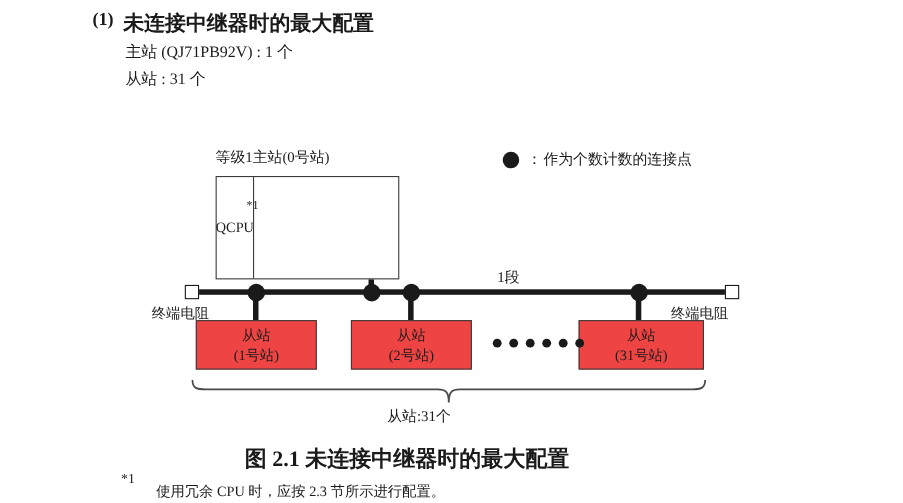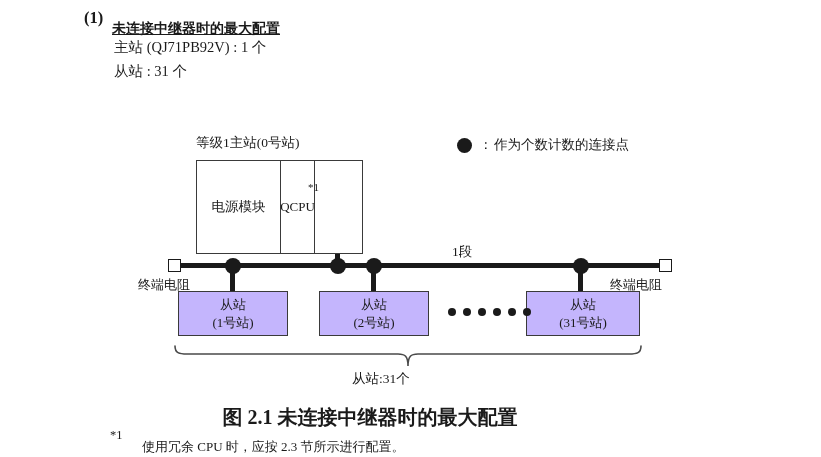--- a/index.html
+++ b/index.html
@@ -18,24 +18,23 @@
   .abs { position: absolute; }
 
   
   #heading-num {
     left: 84px; top: 8px;
     font-size: 16.5px;
     font-weight: bold;
     letter-spacing: 0px;
   }
   #heading-title {
-    left: 112px; top: 20px;
-    font-size: 14px;
+    left: 112px; top: 8px;
+    font-size: 19px;
     font-weight: bold;
-    text-decoration: underline;
   }
   #spec-line-1 {
     left: 114px; top: 38px;
     font-size: 14.5px;
   }
   #spec-line-2 {
     left: 114px; top: 62px;
     font-size: 14.5px;
   }
 
@@ -166,21 +165,21 @@
     height: 45px;
     border: 1.3px solid #3a3a3a;
     box-sizing: border-box;
     top: 291px;
     display: flex;
     flex-direction: column;
     align-items: center;
     justify-content: center;
     font-size: 13px;
     line-height: 1.35;
-    background: #c4b5fd;
+    background: #ef4444;
   }
   #slave-1 { left: 178px; width: 110px; }
   #slave-2 { left: 319px; width: 110px; }
   #slave-31 { left: 526px; width: 114px; }
 
   
   #ellipsis {
     left: 448px; top: 308px;
     display: flex;
     gap: 7px;
@@ -231,23 +230,20 @@
 <div class="abs" id="spec-line-1">主站 (QJ71PB92V) : 1 个</div>
 <div class="abs" id="spec-line-2">从站 : 31 个</div>
 
 <div class="abs" id="legend-dot"></div>
 <div class="abs" id="legend-colon">：</div>
 <div class="abs" id="legend-text">作为个数计数的连接点</div>
 
 <div class="abs" id="master-label">等级1主站(0号站)</div>
 
 <div class="abs" id="module-rack">
-  <div class="rack-cell" id="cell-power">
-    <span class="cell-txt">电源模块</span>
-  </div>
   <div class="rack-cell" id="cell-cpu">
     <span class="cell-txt">QCPU</span>
     <span id="footnote-mark-inline">*1</span>
   </div>
 </div>
 
 <div class="abs" id="bus-line"></div>
 
 <div class="abs drop" id="drop-master"></div>
 <div class="abs drop" id="drop-s1"></div>

